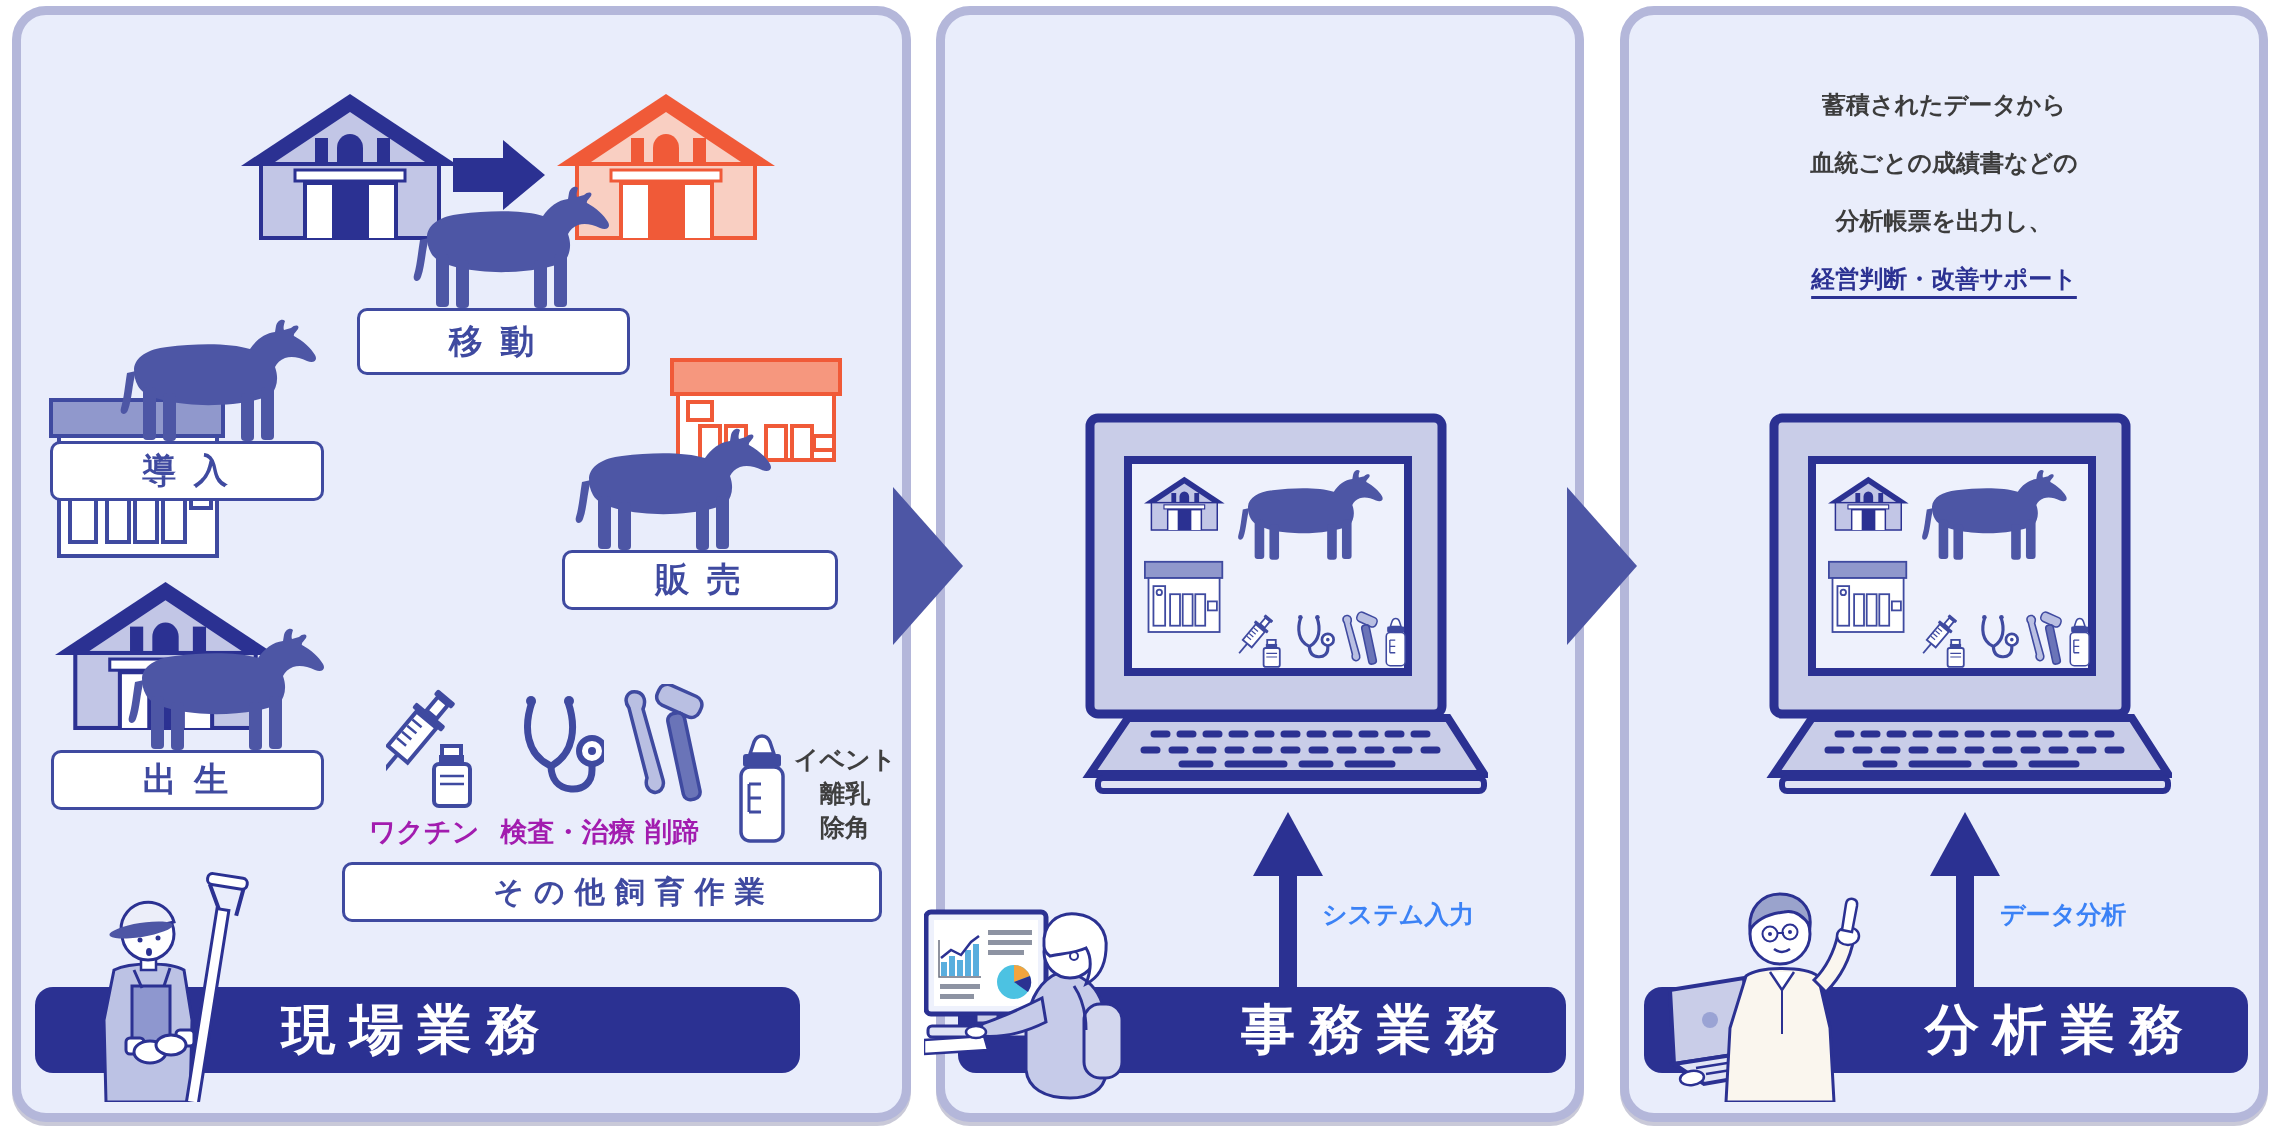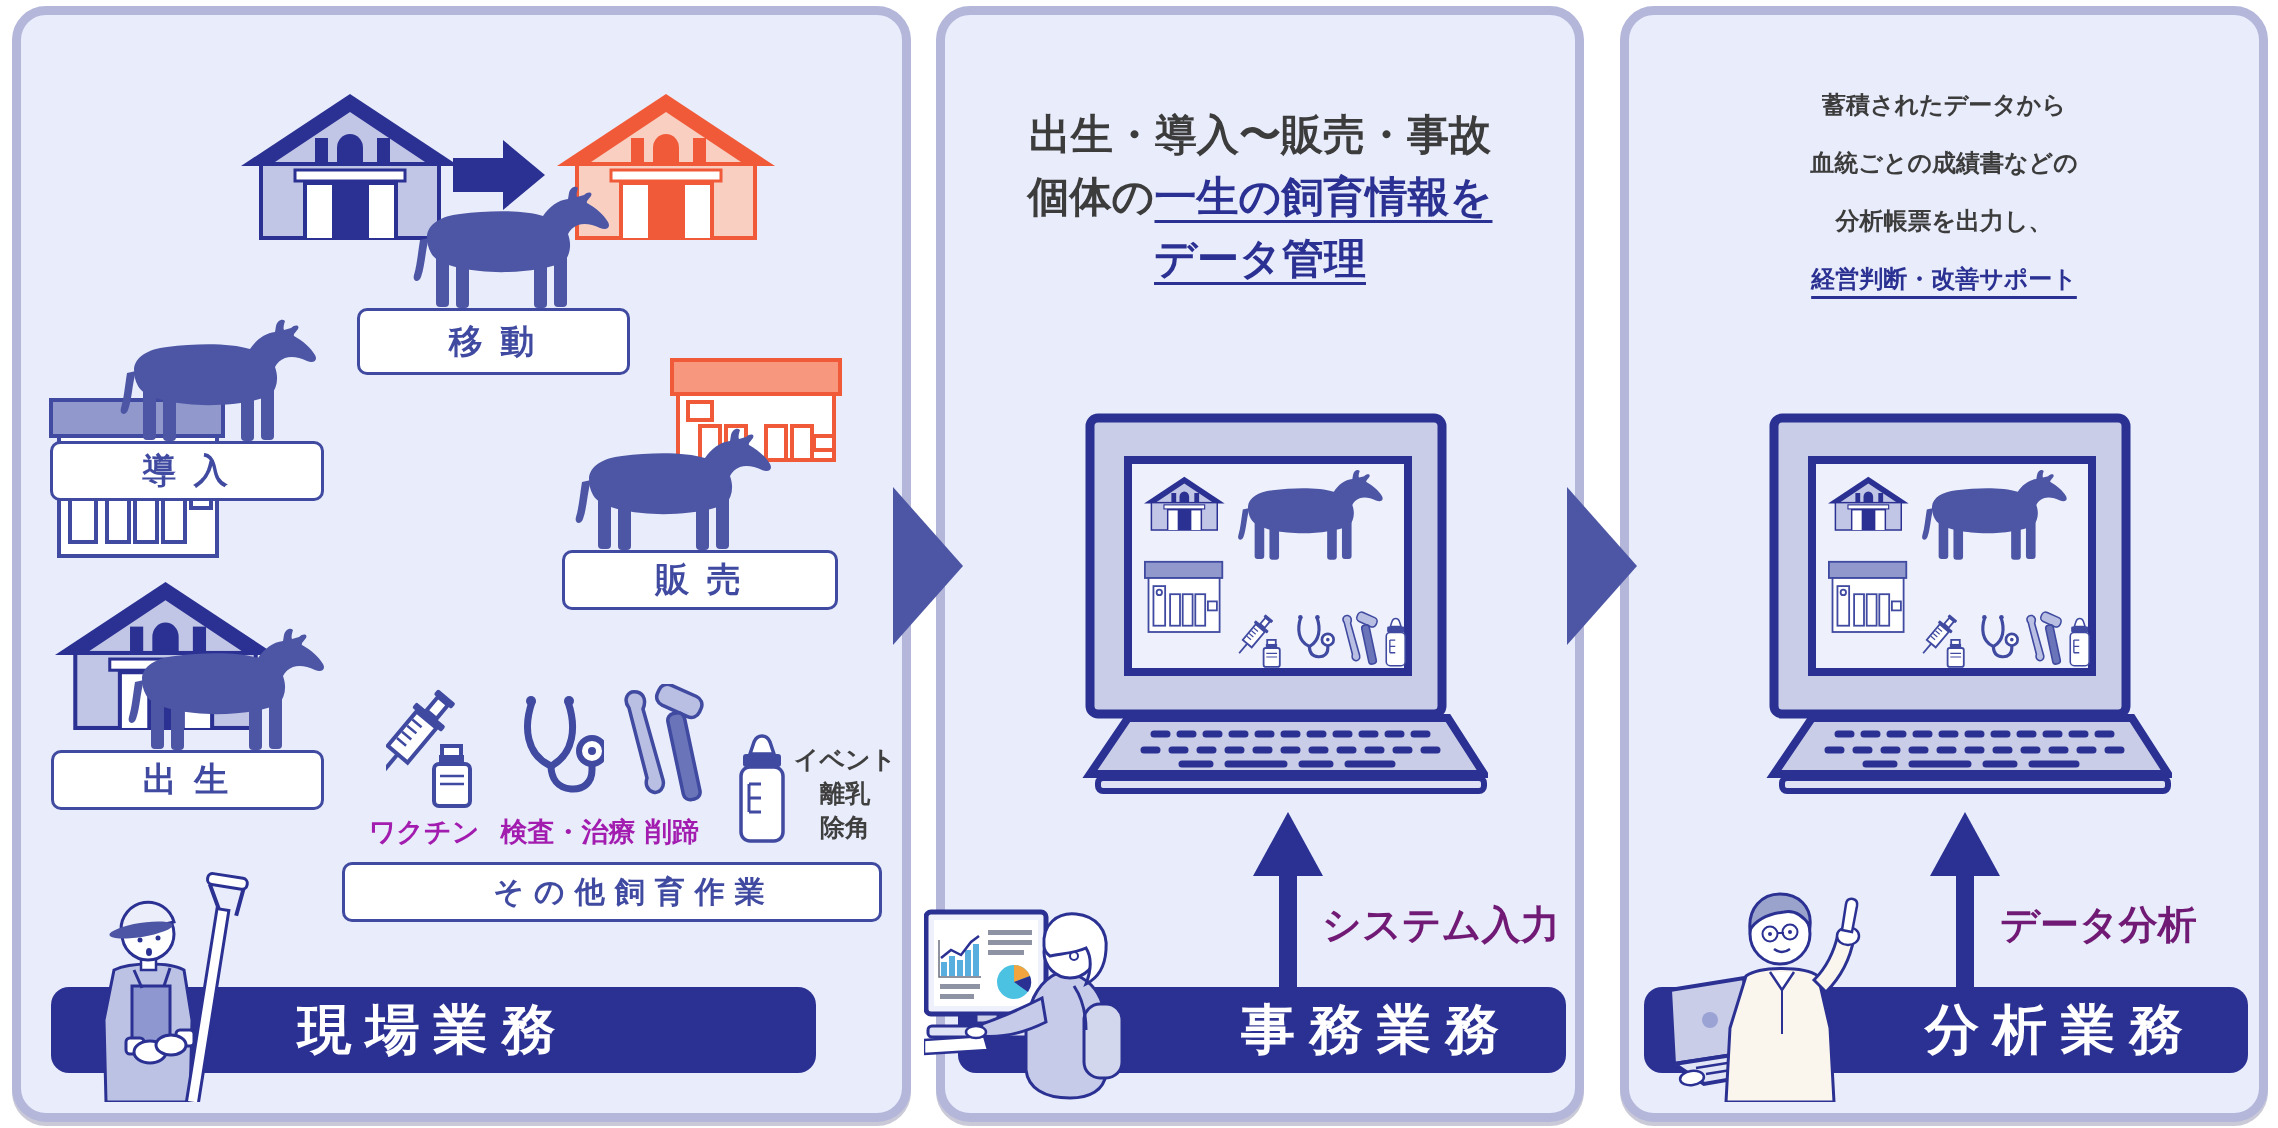--- a/index.html
+++ b/index.html
@@ -14,21 +14,21 @@
   .banner{position:absolute;background:#2b3192;border-radius:18px;color:#ffffff;
           font-size:54px;font-weight:700;letter-spacing:14px;display:flex;align-items:center;
           justify-content:center;z-index:4;box-sizing:border-box;}
   .banner.off{padding-left:230px;}
   .cap{position:absolute;color:#a21caf;font-size:27px;font-weight:600;text-align:center;z-index:3;}
   .evcap{position:absolute;color:#3f3f3f;font-size:25px;font-weight:600;line-height:34px;
          text-align:left;z-index:3;}
   .desc{position:absolute;text-align:center;color:#3c3c3c;font-weight:600;z-index:3;}
   .desc .lk{color:#2b3192;text-decoration:underline;text-underline-offset:9px;
             text-decoration-thickness:3px;cursor:pointer;}
-  .alabel{position:absolute;color:#701a75;font-size:39px;font-weight:600;z-index:3;}
+  .alabel{position:absolute;color:#3b82f6;font-size:25px;font-weight:600;z-index:3;}
   .tri{position:absolute;width:0;height:0;border-top:79px solid transparent;
        border-bottom:79px solid transparent;border-left:70px solid #4d56a5;z-index:5;}
   .ppl{z-index:5;}
   svg{display:block;}
 </style>
 </head>
 <body>
 
 <div class="stage">
 
@@ -256,29 +256,24 @@
     <rect x="63" y="88" width="15" height="12" fill="#ffffff" stroke="#2b3192" stroke-width="2.5"></rect>
     <circle cx="70" cy="64" r="26" fill="#ffffff" stroke="#2b3192" stroke-width="3"></circle>
     <circle cx="62" cy="70" r="2.5" fill="#2b3192"></circle>
       <circle cx="80" cy="68" r="2.5" fill="#2b3192"></circle>
     <path d="M56,62 q5,-3 11,-1 M73,60 q6,-2 11,0" stroke="#2b3192" stroke-width="2" fill="none"></path>
     <ellipse cx="71" cy="82" rx="3" ry="4" fill="#2b3192"></ellipse>
     <path d="M43,60 A27,27 0 0 1 96,52 L44,64 Z" fill="#eceef9" stroke="#2b3192" stroke-width="3"></path>
     <ellipse cx="63" cy="60" rx="32" ry="7" fill="#4d56a5" transform="rotate(-9 63 60)"></ellipse>
   </svg>
 
-  <div class="banner" style="left:35px;top:987px;width:765px;height:86px;margin-left:16px;">
+  <div class="banner" style="left:35px;top:987px;width:765px;height:86px;">
     <span>現場業務</span>
     </div>
 
-  <div class="desc" style="left:960px;top:104px;width:600px;font-size:42px;line-height:62px;">
-    <div>出生・導入〜販売・事故</div>
-    <div><span>個体の</span><span class="lk">一生の飼育情報を</span></div>
-    <div><span class="lk">データ管理</span></div>
-  </div>
 
   <svg class="abs" style="left:1032px;top:412px;z-index:1" width="456" height="392" viewBox="0 0 456 392">
       <use href="#laptop"></use>
     </svg>
 
   <svg class="abs" style="left:1253px;top:812px;z-index:2" width="70" height="178" viewBox="0 0 70 178">
       <use href="#uparrow"></use>
     </svg>
   <div class="alabel" style="left:1322px;top:898px;">システム入力</div>
 

